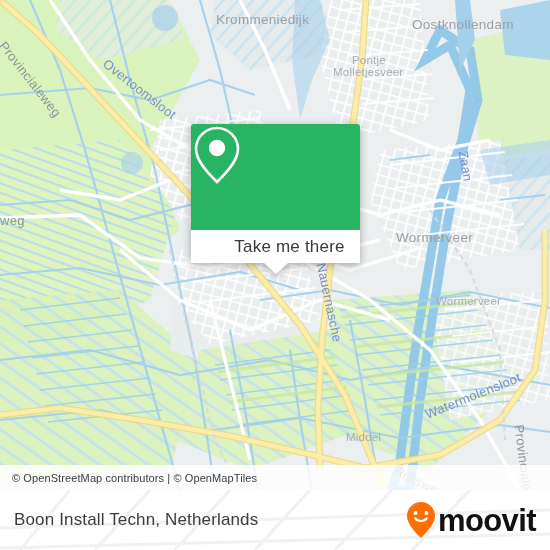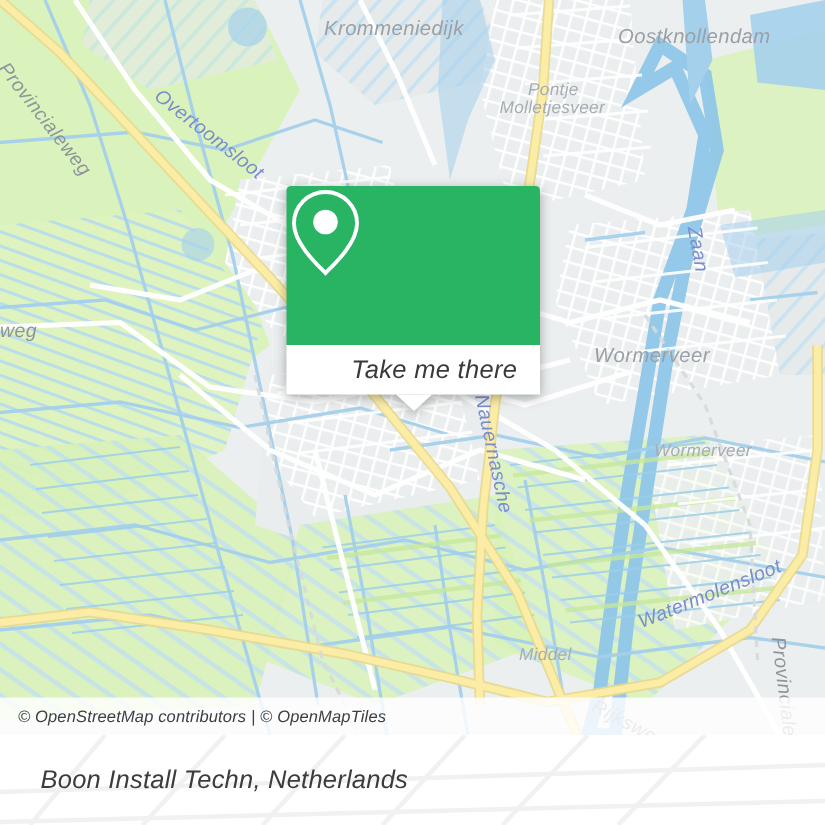--- a/index.html
+++ b/index.html
@@ -3,21 +3,21 @@
 <meta charset="utf-8">
 <title>Moovit Map</title>
 <style>
   html,body{margin:0;padding:0;}
   body{
     width:550px;height:550px;
     font-family:"Liberation Sans", sans-serif;
     background:#ffffff;
     overflow:hidden;
   }
-  #app{position:relative;width:550px;height:550px;overflow:hidden;background:#84cc16;font-style:italic;}
+  #app{position:relative;width:550px;height:550px;overflow:hidden;background:#84cc16;}
 
   
   .map{
     position:absolute;left:0;top:0;width:550px;height:490px;
     background:#eceff0;
     overflow:hidden;
   }
   .map svg{position:absolute;left:0;top:0;}
 
   
@@ -67,21 +67,21 @@
   }
 
   
   .footer{
     position:absolute;left:0;top:490px;width:550px;height:60px;
     background:#fff;overflow:hidden;
   }
   .footer-bg{position:absolute;left:0;top:0;}
   .footer-title{
     position:absolute;left:14px;top:50%;transform:translateY(-50%);
-    font-size:17px;color:#3c3c3c;letter-spacing:.15px;white-space:nowrap;margin-left:13px;
+    font-size:17px;color:#3c3c3c;letter-spacing:.15px;white-space:nowrap;
   }
   .brand{
     position:absolute;right:14px;top:50%;transform:translateY(-50%);
     display:flex;align-items:center;gap:2px;
   }
   .brand-word{
     font-size:31px;font-weight:bold;color:#111;letter-spacing:-.6px;
     line-height:1;font-family:"Liberation Sans",sans-serif;
   }
 </style>
@@ -284,15 +284,24 @@
           <path d="M95,60 L150,0"></path>
           <path d="M175,60 L230,0"></path>
         <path d="M255,60 L310,0"></path>
           <path d="M335,60 L392,0"></path>
           <path d="M412,60 L470,0"></path>
         <path d="M0,38 L550,20"></path>
           <path d="M0,58 L550,44"></path>
       </g>
     </svg>
     <div class="footer-title">Boon Install Techn, Netherlands</div>
+    <div class="brand">
+      <svg width="30" height="38" viewBox="0 0 30 38">
+        <path d="M15 1 C7.3 1 1 7.3 1 15 C1 23.5 12 34 15 37 C18 34 29 23.5 29 15 C29 7.3 22.7 1 15 1 Z" fill="#ff6e00"></path>
+        <circle cx="9.6" cy="12" r="1.9" fill="#ffffff"></circle>
+        <circle cx="20.4" cy="12" r="1.9" fill="#ffffff"></circle>
+        <path d="M9.2 17.4 C11.4 20.8 18.6 20.8 20.8 17.4" fill="none" stroke="#ffffff" stroke-width="2.1" stroke-linecap="round"></path>
+      </svg>
+      <span class="brand-word">moovit</span>
+    </div>
   </div>
 
 </div>
 
 </body></html>

